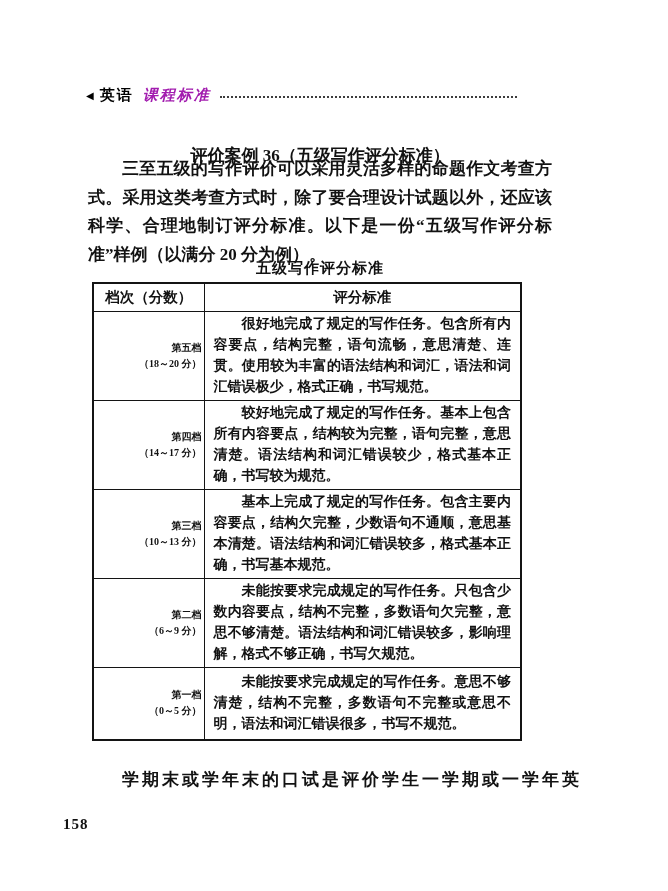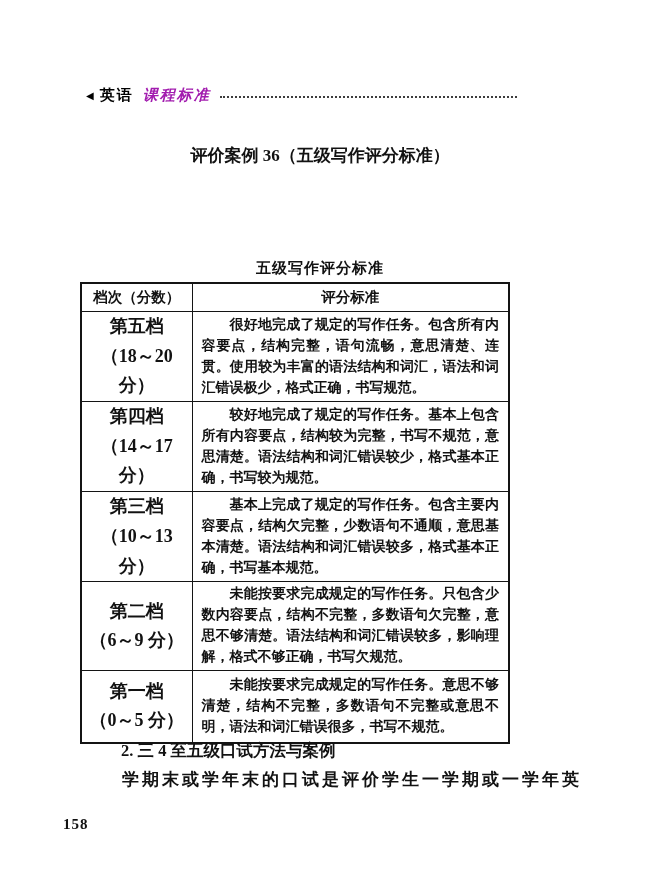--- a/index.html
+++ b/index.html
@@ -43,31 +43,31 @@
     font-size:17px; font-weight:bold; line-height:28.5px;
     text-align:justify; text-indent:2em; margin:0;
   }
 
   .table-caption {
     position:absolute; left:88px; top:259px; width:464px;
     text-align:center; font-size:15px; font-weight:bold; letter-spacing:1px;
   }
 
   .score-table {
-    position:absolute; left:80px; top:282px; width:430px;
+    position:absolute; left:92px; top:282px; width:430px;
     border-collapse:collapse; table-layout:fixed;
     font-size:14px; font-weight:bold; color:#121212;
     border:2px solid #141414;
   }
   .score-table th, .score-table td { border:1px solid #141414; overflow:hidden; }
   .score-table th { height:27px; text-align:center; font-size:14.5px; padding:0; }
   .col-grade { width:111px; }
   td.grade-cell {
-    text-align:center; vertical-align:middle;
-    line-height:1.65; padding:0 2px; font-size:18px;
+    text-align:right; vertical-align:middle;
+    line-height:1.65; padding:0 2px; font-size:10px;
   }
   td.criteria-cell {
     text-align:justify; text-indent:2em;
     line-height:21px; padding:2px 9px; vertical-align:middle; font-size:14px;font-family:Liberation Mono, monospace;
   }
 
   .section-heading {
     position:absolute; left:88px; top:740px; width:464px;
     font-size:16.5px; font-weight:bold; text-indent:2em; margin:0;
   }
@@ -88,20 +88,21 @@
 
   <div class="running-header">
     <span class="tri">◀</span>
     <span class="book-tag">英语</span>
     <span class="book-subtitle">课程标准</span>
     <span class="dotted-leader"></span>
   </div>
 
   <div class="case-title">评价案例 36（五级写作评分标准）</div>
 
+  <p class="intro">三至五级的写作评价可以采用灵活多样的命题作文考查方式。采用这类考查方式时，除了要合理设计试题以外，还应该科学、合理地制订评分标准。以下是一份“五级写作评分标准”样例（以满分 20 分为例）。</p>
 
   <div class="table-caption">五级写作评分标准</div>
 
   <table class="score-table">
     <colgroup>
       <col class="col-grade">
       <col>
     </colgroup>
     <thead>
       <tr>
@@ -115,21 +116,21 @@
           <div>第五档</div>
           <div>（18～20 分）</div>
         </td>
         <td class="criteria-cell">很好地完成了规定的写作任务。包含所有内容要点，结构完整，语句流畅，意思清楚、连贯。使用较为丰富的语法结构和词汇，语法和词汇错误极少，格式正确，书写规范。</td>
       </tr>
       <tr style="height:86px">
         <td class="grade-cell">
           <div>第四档</div>
           <div>（14～17 分）</div>
         </td>
-        <td class="criteria-cell">较好地完成了规定的写作任务。基本上包含所有内容要点，结构较为完整，书写不规范，意思清楚。语法结构和词汇错误较少，格式基本正确，书写较为规范。</td>
+        <td class="criteria-cell">较好地完成了规定的写作任务。基本上包含所有内容要点，结构较为完整，语句完整，意思清楚。语法结构和词汇错误较少，格式基本正确，书写较为规范。</td>
       </tr>
       <tr style="height:84px">
         <td class="grade-cell">
           <div>第三档</div>
           <div>（10～13 分）</div>
         </td>
         <td class="criteria-cell">基本上完成了规定的写作任务。包含主要内容要点，结构欠完整，少数语句不通顺，意思基本清楚。语法结构和词汇错误较多，格式基本正确，书写基本规范。</td>
       </tr>
       <tr style="height:85px">
         <td class="grade-cell">
@@ -141,19 +142,18 @@
       <tr style="height:72px">
         <td class="grade-cell">
           <div>第一档</div>
           <div>（0～5 分）</div>
         </td>
         <td class="criteria-cell">未能按要求完成规定的写作任务。意思不够清楚，结构不完整，多数语句不完整或意思不明，语法和词汇错误很多，书写不规范。</td>
       </tr>
     </tbody>
   </table>
 
-  <p class="section-heading">2. 三 4 至五级口试方法与案例</p>
 
   <p class="outro">学期末或学年末的口试是评价学生一学期或一学年英</p>
 
   <div class="page-number">158</div>
 
 </div>
 
 </body></html>

